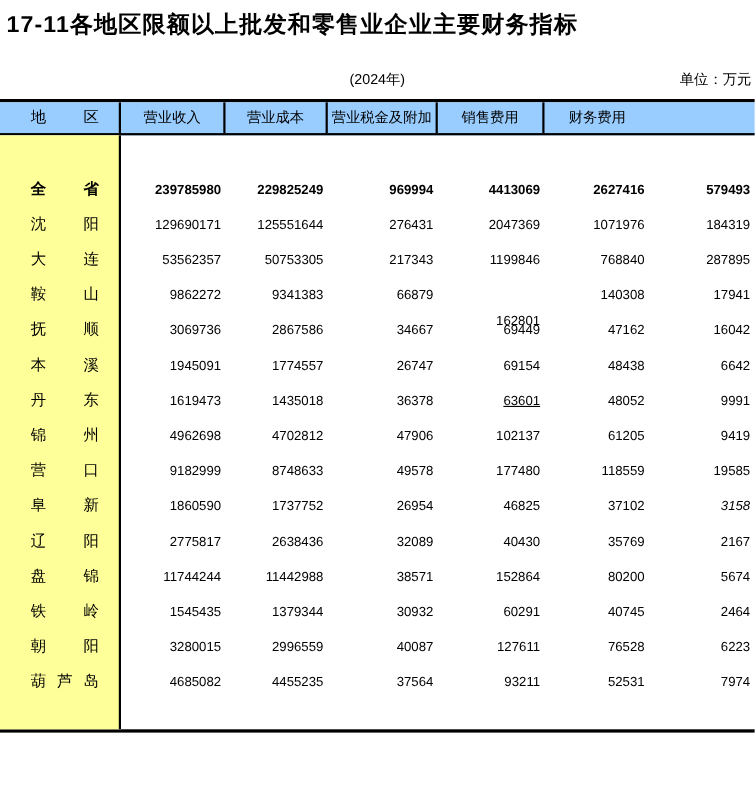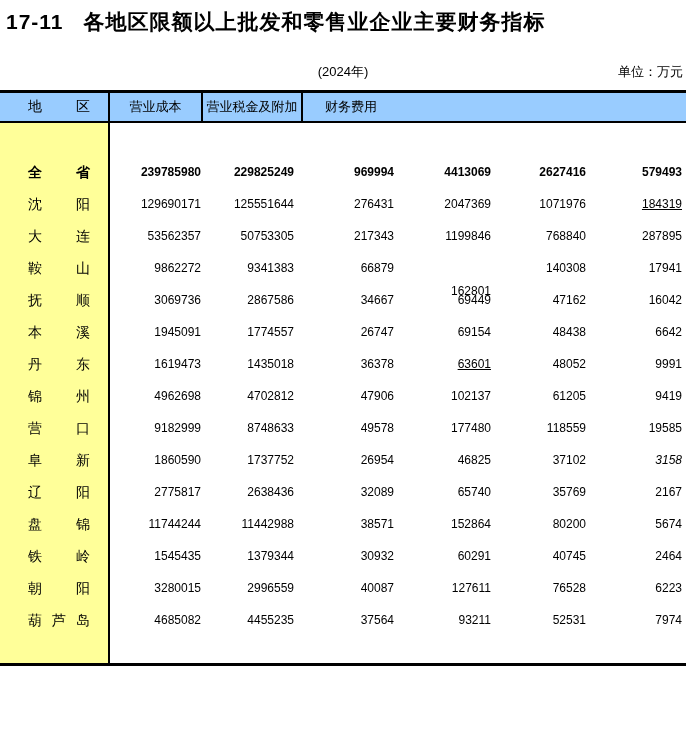--- a/index.html
+++ b/index.html
@@ -12,21 +12,21 @@
     width:686px;height:731px;
     background:#ffffff;
     font-family:"Liberation Sans","DejaVu Sans",sans-serif;
     color:#000;
     overflow:hidden;
   }
   .page{width:686px;height:731px;position:relative;}
 
   
   .title-row{
-    display:flex;align-items:baseline;gap:20px;
+    display:flex;align-items:baseline;
     padding:8px 0 0 6px;
     font-size:21px;font-weight:bold;
     letter-spacing:1px;
     white-space:nowrap;
   }
 
   
   .meta-row{
     position:relative;
     margin-top:27px;
@@ -121,22 +121,24 @@
   </div>
 
   <div class="table">
     <div class="thead">
         <div class="th region-head" style="width: 110px;">
           <span class="jchars">
             <span>地</span>
             <span>区</span>
           </span>
         </div>
+        <div class="th" style="width: 95px;">营业收入</div>
         <div class="th" style="width: 93px;">营业成本</div>
         <div class="th" style="width: 100px;">营业税金及附加</div>
+        <div class="th" style="width: 97px;">销售费用</div>
         <div class="th" style="width: 96px;">财务费用</div>
       </div>
     <div class="tbody">
       <div class="region-col-bg"></div>
     <div class="tr total">
           <div class="td region" style="width: 110px;"><span class="jchars">
               <span>全</span>
               <span>省</span>
             </span></div>
           <div class="td num" style="width: 95px;">239785980</div>
@@ -149,21 +151,21 @@
         <div class="tr">
           <div class="td region" style="width: 110px;"><span class="jchars">
               <span>沈</span>
               <span>阳</span>
             </span></div>
           <div class="td num" style="width: 95px;">129690171</div>
           <div class="td num" style="width: 93px;">125551644</div>
           <div class="td num" style="width: 100px;">276431</div>
           <div class="td num" style="width: 97px;">2047369</div>
           <div class="td num" style="width: 95px;">1071976</div>
-          <div class="td num" style="width: 96px; text-decoration: underline;">184319</div>
+          <div class="td num" style="width: 96px;">184319</div>
         </div>
         <div class="tr">
           <div class="td region" style="width: 110px;"><span class="jchars">
               <span>大</span>
               <span>连</span>
             </span></div>
           <div class="td num" style="width: 95px;">53562357</div>
           <div class="td num" style="width: 93px;">50753305</div>
           <div class="td num" style="width: 100px;">217343</div>
           <div class="td num" style="width: 97px;">1199846</div>
@@ -255,21 +257,21 @@
           <div class="td num" style="width: 96px; font-style: italic;">3158</div>
         </div>
         <div class="tr">
           <div class="td region" style="width: 110px;"><span class="jchars">
               <span>辽</span>
               <span>阳</span>
             </span></div>
           <div class="td num" style="width: 95px;">2775817</div>
           <div class="td num" style="width: 93px;">2638436</div>
           <div class="td num" style="width: 100px;">32089</div>
-          <div class="td num" style="width: 97px;">65740</div>
+          <div class="td num" style="width: 97px;">40430</div>
           <div class="td num" style="width: 95px;">35769</div>
           <div class="td num" style="width: 96px;">2167</div>
         </div>
         <div class="tr">
           <div class="td region" style="width: 110px;"><span class="jchars">
               <span>盘</span>
               <span>锦</span>
             </span></div>
           <div class="td num" style="width: 95px;">11744244</div>
           <div class="td num" style="width: 93px;">11442988</div>

